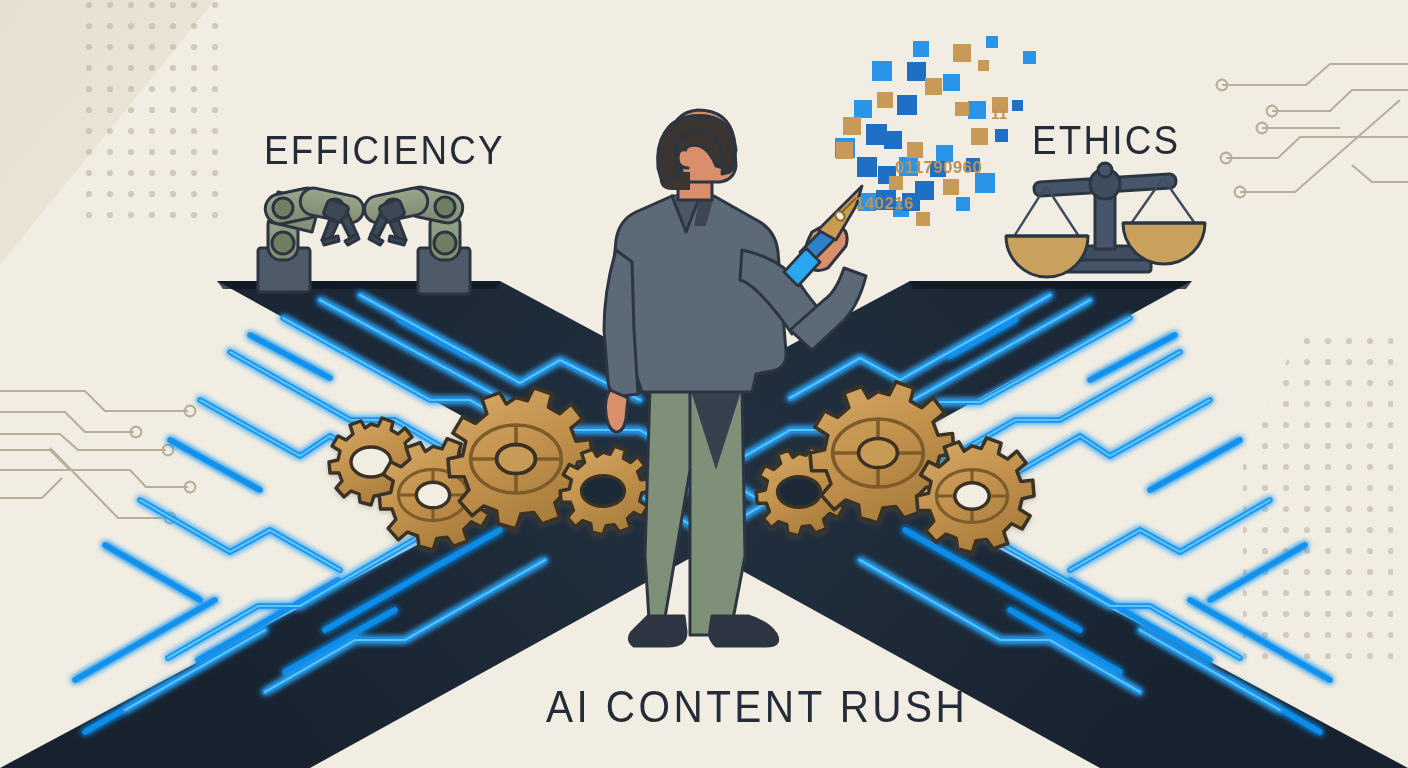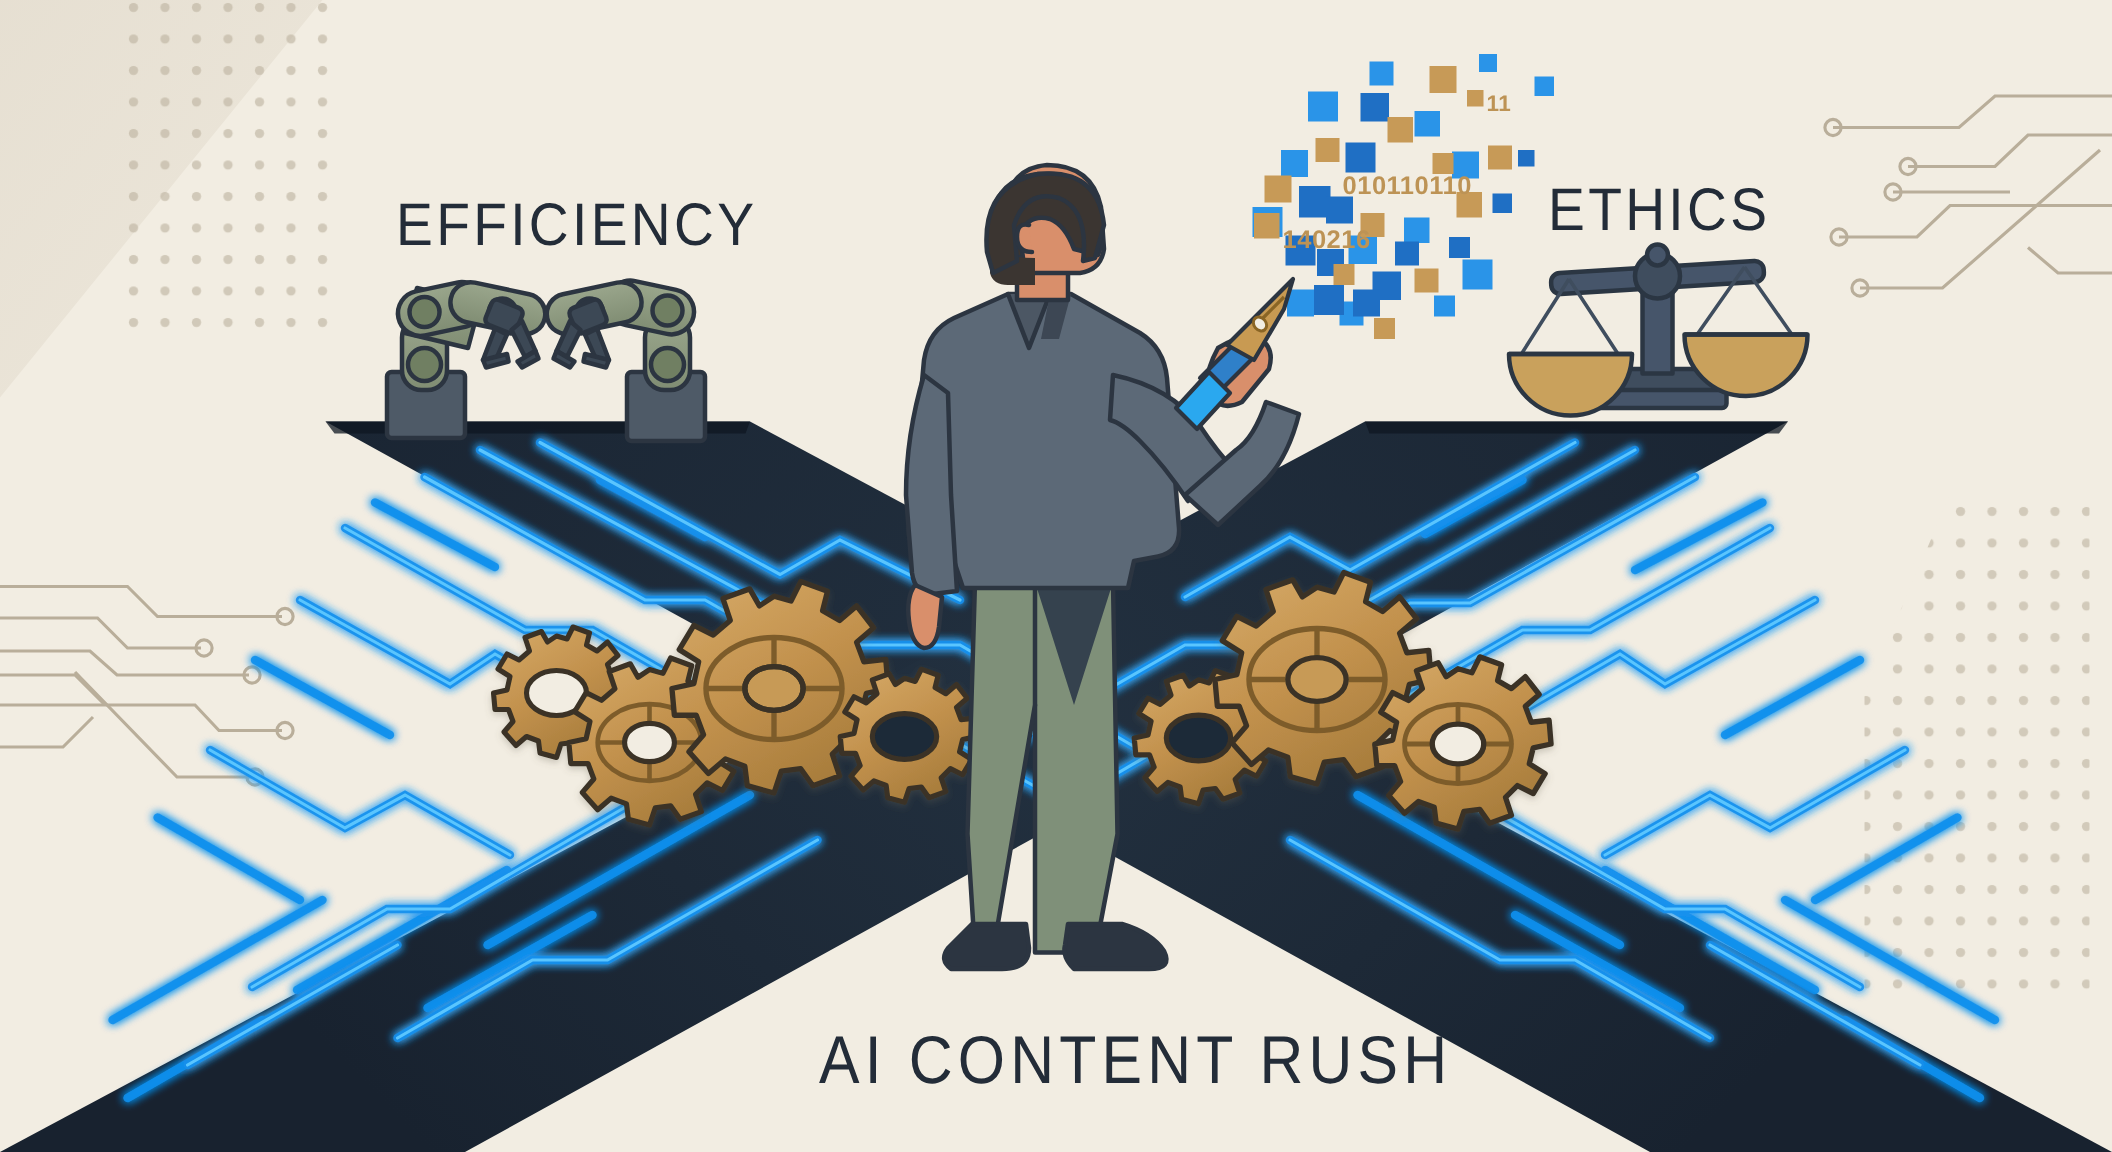--- a/index.html
+++ b/index.html
@@ -18,21 +18,21 @@
     -webkit-font-smoothing:antialiased;
   }
   #label-efficiency{left:264px;top:128px;font-size:40px;font-weight:300;
      transform:scaleX(.92);transform-origin:left top;}
   #label-ethics{left:1032px;top:118px;font-size:40px;font-weight:300;
      transform:scaleX(.92);transform-origin:left top;}
   #label-title{left:546px;top:681px;font-size:45px;font-weight:300;
      letter-spacing:.085em;transform:scaleX(.9);transform-origin:left top;}
   .bin{
     position:absolute;color:#bd9355;font-weight:600;
-    font-family:"Liberation Sans", sans-serif;white-space:nowrap;
+    font-family:"Liberation Sans", sans-serif;white-space:nowrap;margin-top:44px;
   }
   #bin-long{left:895px;top:114px;font-size:17px;letter-spacing:.02em;}
   #bin-mid{left:855px;top:150px;font-size:17px;letter-spacing:.02em;}
   #bin-short{left:991px;top:61px;font-size:15px;letter-spacing:.02em;}
 </style>
 </head>
 <body>
 
 <div id="stage">
 
@@ -430,19 +430,19 @@
   </g>
 
 </svg>
 
 <div class="lbl" id="label-efficiency">EFFICIENCY</div>
 
 <div class="lbl" id="label-ethics">ETHICS</div>
 
 <div class="lbl" id="label-title">AI CONTENT RUSH</div>
 
-<div class="bin" id="bin-long">010110110</div>
+<div class="bin" id="bin-long">011790960</div>
 
 <div class="bin" id="bin-mid">140216</div>
 
 <div class="bin" id="bin-short">11</div>
 
 </div>
 
 </body></html>

